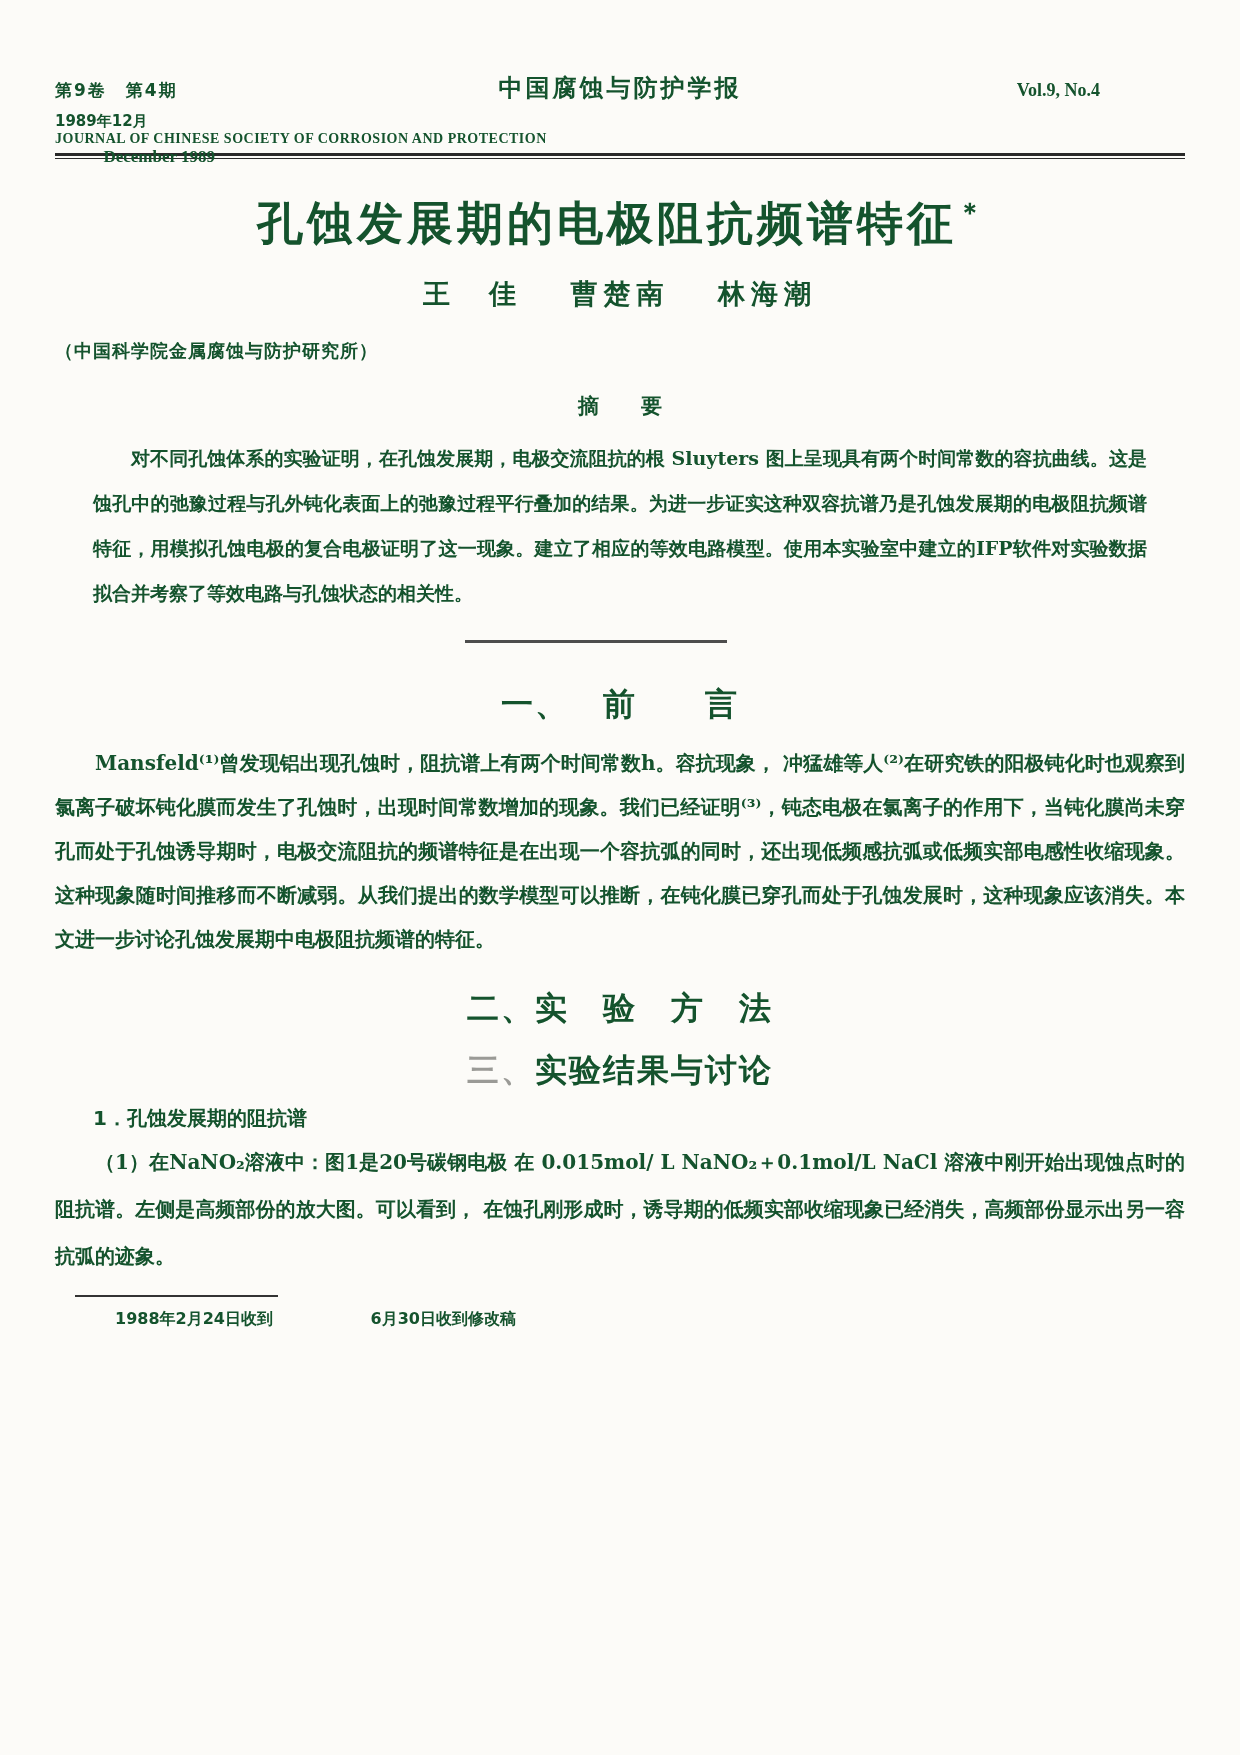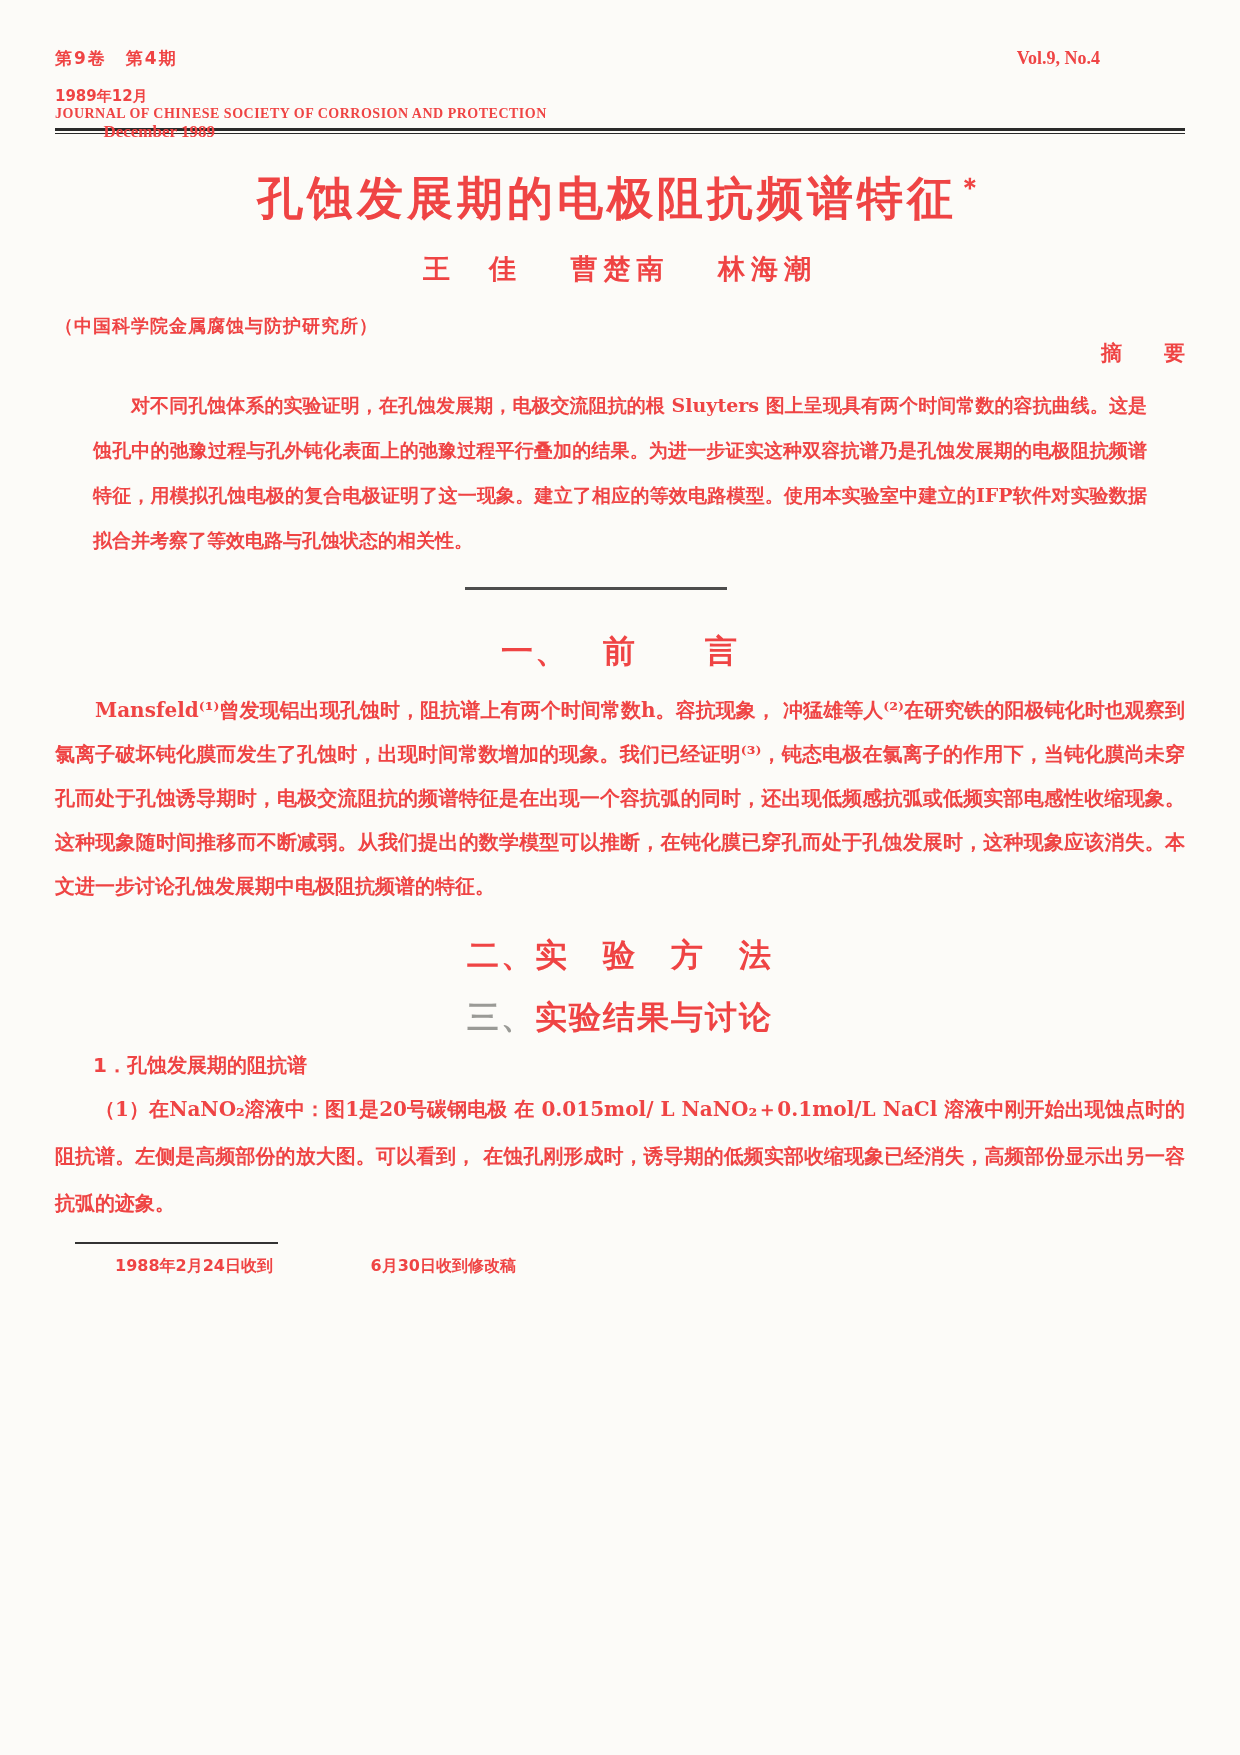--- a/index.html
+++ b/index.html
@@ -3,22 +3,22 @@
 <meta charset="utf-8">
 <style>
   * { margin: 0; padding: 0; box-sizing: border-box; }
   html, body { background: #e9e9e6; }
   .page {
     position: relative;
     width: 1240px;
     height: 1755px;
     margin: 0 auto;
     background: #fcfbf8;
-    color: #ef4444;
-    padding: 47px 55px 0 55px;
+    color: #14532d;
+    padding: 72px 55px 0 55px;
     overflow: hidden;
     font-family: "DejaVu Serif", "Liberation Serif", serif;
   }
 
   
   .jheader-row1 {
     display: flex; align-items: baseline; justify-content: space-between;
     height: 30px;
   }
   .jheader-row1 .vol-cn {
@@ -78,21 +78,22 @@
   }
   .affiliation {
     margin-top: 26px;
     text-align: left;
     font-size: 18px;
     font-weight: 700;
     line-height: 26px;
     letter-spacing: 1px;
   }
   .abstract-heading {
-    text-align: right;
+    margin-top: 28px;
+    text-align: center;
     font-family: "DejaVu Sans", "Liberation Sans", sans-serif;
     font-weight: 900;
     font-size: 21px;
     line-height: 28px;
   }
   .abstract-text {
     margin: 16px 38px 0 38px;
     font-size: 19px;
     line-height: 45px;
     text-align: justify;
@@ -163,20 +164,21 @@
     line-height: 24px;
   }
 </style>
 </head>
 <body>
 
 <div class="page">
 
   <div class="jheader-row1">
     <span class="vol-cn">第9卷　第4期</span>
+    <span class="jtitle-cn">中国腐蚀与防护学报</span>
     <span class="vol-en">Vol.9, No.4</span>
   </div>
   <div class="jheader-row2">
     <span class="date-cn">1989年12月</span>
     <span class="jtitle-en">JOURNAL OF CHINESE SOCIETY OF CORROSION AND PROTECTION</span>
     <span class="date-en">December 1989</span>
   </div>
   <div class="header-rule"></div>
 
   <h1 class="article-title"><span>孔蚀发展期的电极阻抗频谱特征</span><sup>＊</sup></h1>

